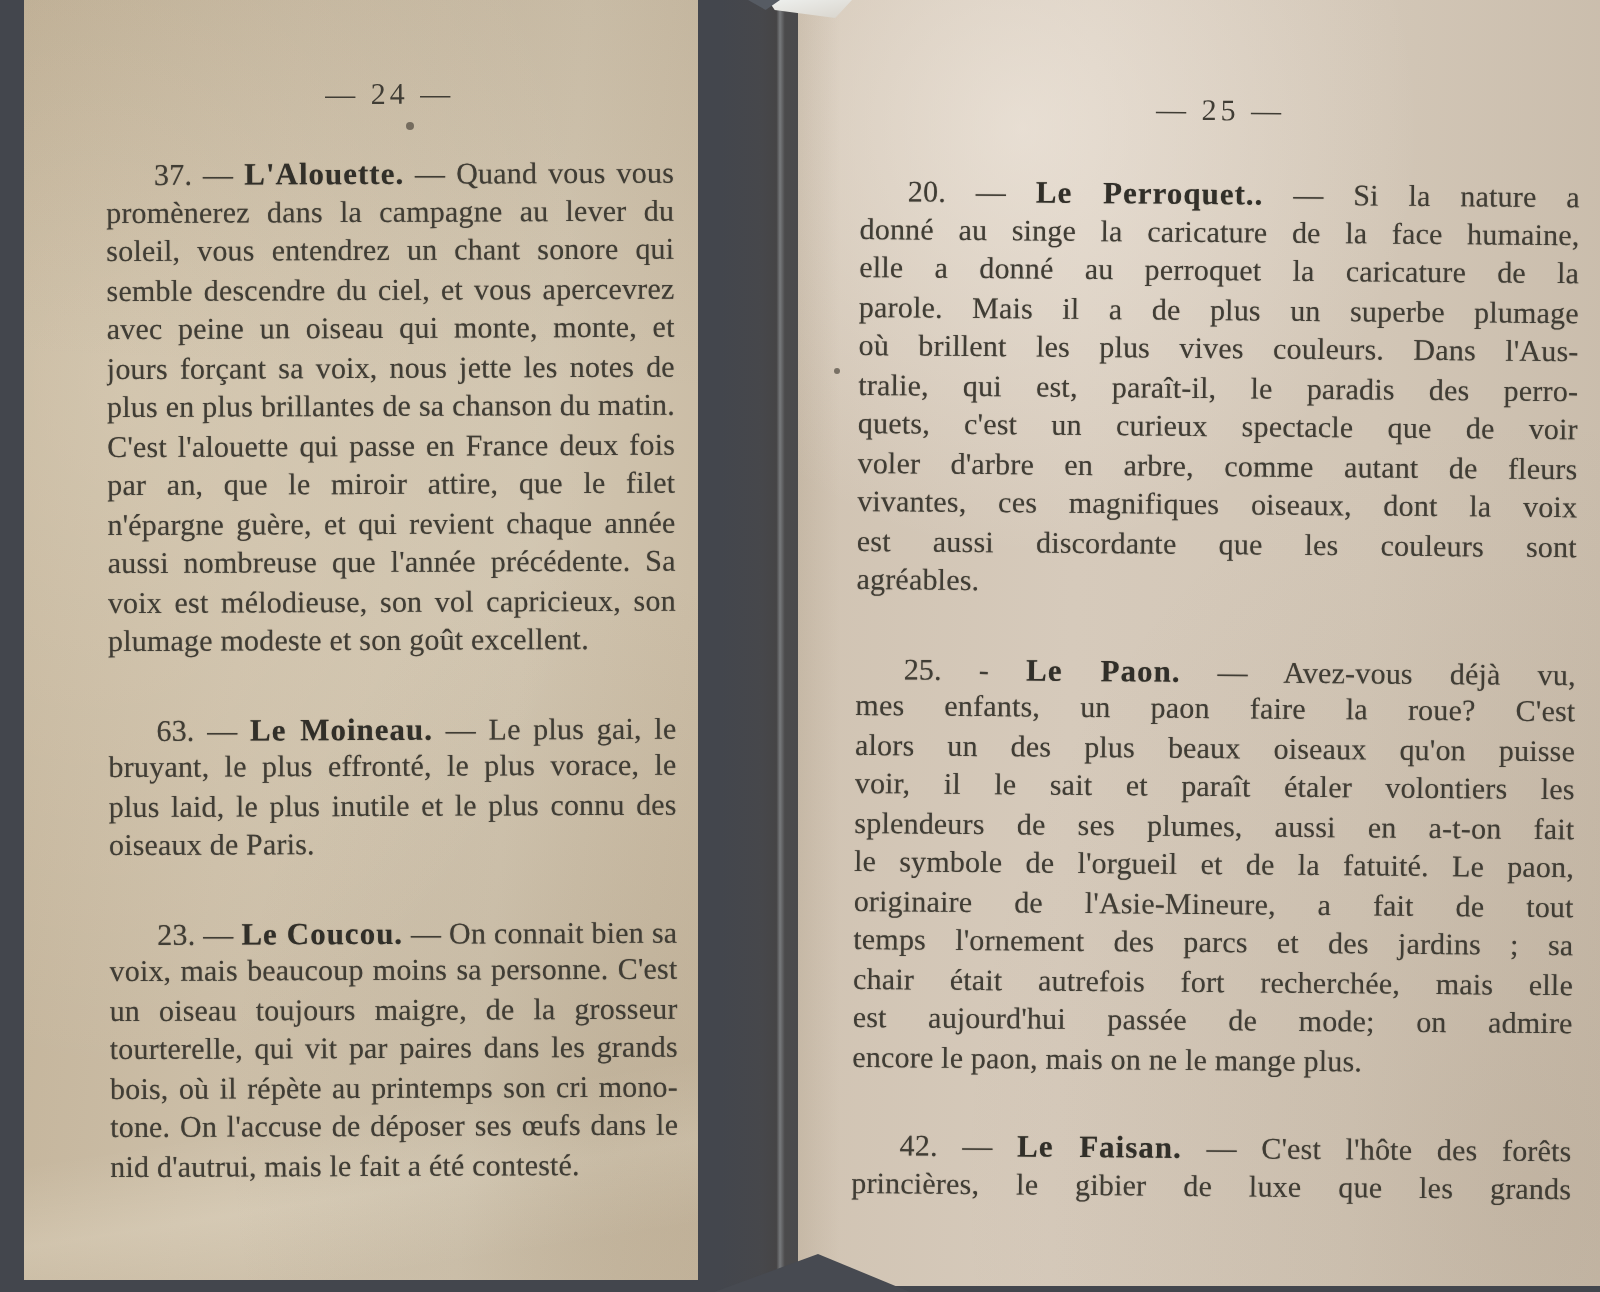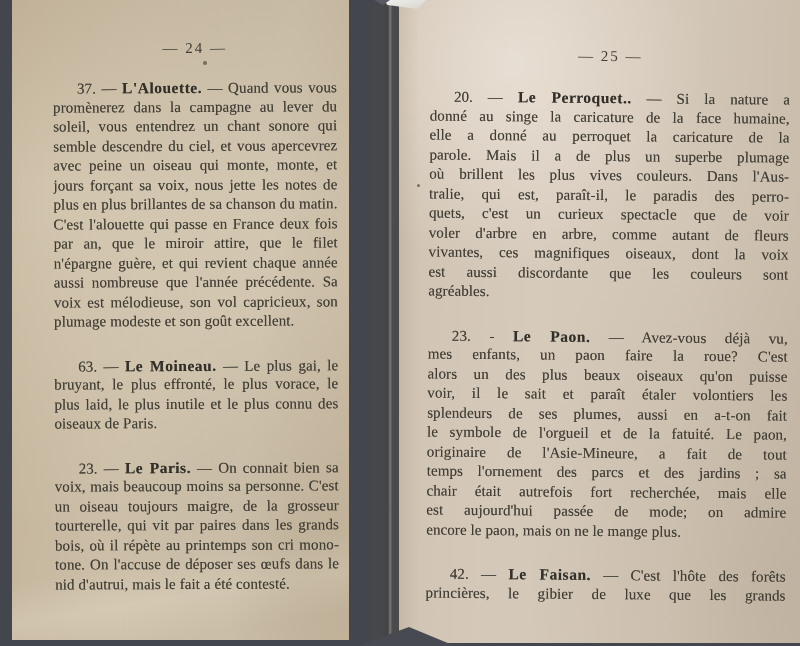--- a/index.html
+++ b/index.html
@@ -106,21 +106,21 @@
           <div class="para">
           <div class="line first"><span class="num">63. —</span> <span class="btitle">Le Moineau.</span> <span class="rest">— Le plus gai, le plus</span></div>
           <div class="lines">
 
           <div class="line">bruyant, le plus effronté, le plus vorace, le</div>
               <div class="line">plus laid, le plus inutile et le plus connu des</div>
               <div class="line">oiseaux de Paris.</div>
             </div>
         </div>
           <div class="para">
-          <div class="line first"><span class="num">23. —</span> <span class="btitle">Le Paris.</span> <span class="rest">— On connait bien sa</span></div>
+          <div class="line first"><span class="num">23. —</span> <span class="btitle">Le Coucou.</span> <span class="rest">— On connait bien sa</span></div>
           <div class="lines">
 
           <div class="line">voix, mais beaucoup moins sa personne. C'est</div>
               <div class="line">un oiseau toujours maigre, de la grosseur d'une</div>
               <div class="line">tourterelle, qui vit par paires dans les grands</div>
               <div class="line">bois, où il répète au printemps son cri mono-</div>
               <div class="line">tone. On l'accuse de déposer ses œufs dans le</div>
               <div class="line">nid d'autrui, mais le fait a été contesté.</div>
             </div>
         </div>
@@ -143,21 +143,21 @@
               <div class="line">où brillent les plus vives couleurs. Dans l'Aus-</div>
               <div class="line">tralie, qui est, paraît-il, le paradis des perro-</div>
               <div class="line">quets, c'est un curieux spectacle que de voir</div>
               <div class="line">voler d'arbre en arbre, comme autant de fleurs</div>
               <div class="line">vivantes, ces magnifiques oiseaux, dont la voix</div>
               <div class="line">est aussi discordante que les couleurs sont</div>
               <div class="line">agréables.</div>
             </div>
         </div>
           <div class="para">
-          <div class="line first"><span class="num">23. -</span> <span class="btitle">Le Paon.</span> <span class="rest">— Avez-vous déjà vu,</span></div>
+          <div class="line first"><span class="num">25. -</span> <span class="btitle">Le Paon.</span> <span class="rest">— Avez-vous déjà vu,</span></div>
           <div class="lines">
 
           <div class="line">mes enfants, un paon faire la roue? C'est</div>
               <div class="line">alors un des plus beaux oiseaux qu'on puisse</div>
               <div class="line">voir, il le sait et paraît étaler volontiers les</div>
               <div class="line">splendeurs de ses plumes, aussi en a-t-on fait</div>
               <div class="line">le symbole de l'orgueil et de la fatuité. Le paon,</div>
               <div class="line">originaire de l'Asie-Mineure, a fait de tout</div>
               <div class="line">temps l'ornement des parcs et des jardins ; sa</div>
               <div class="line">chair était autrefois fort recherchée, mais elle</div>

